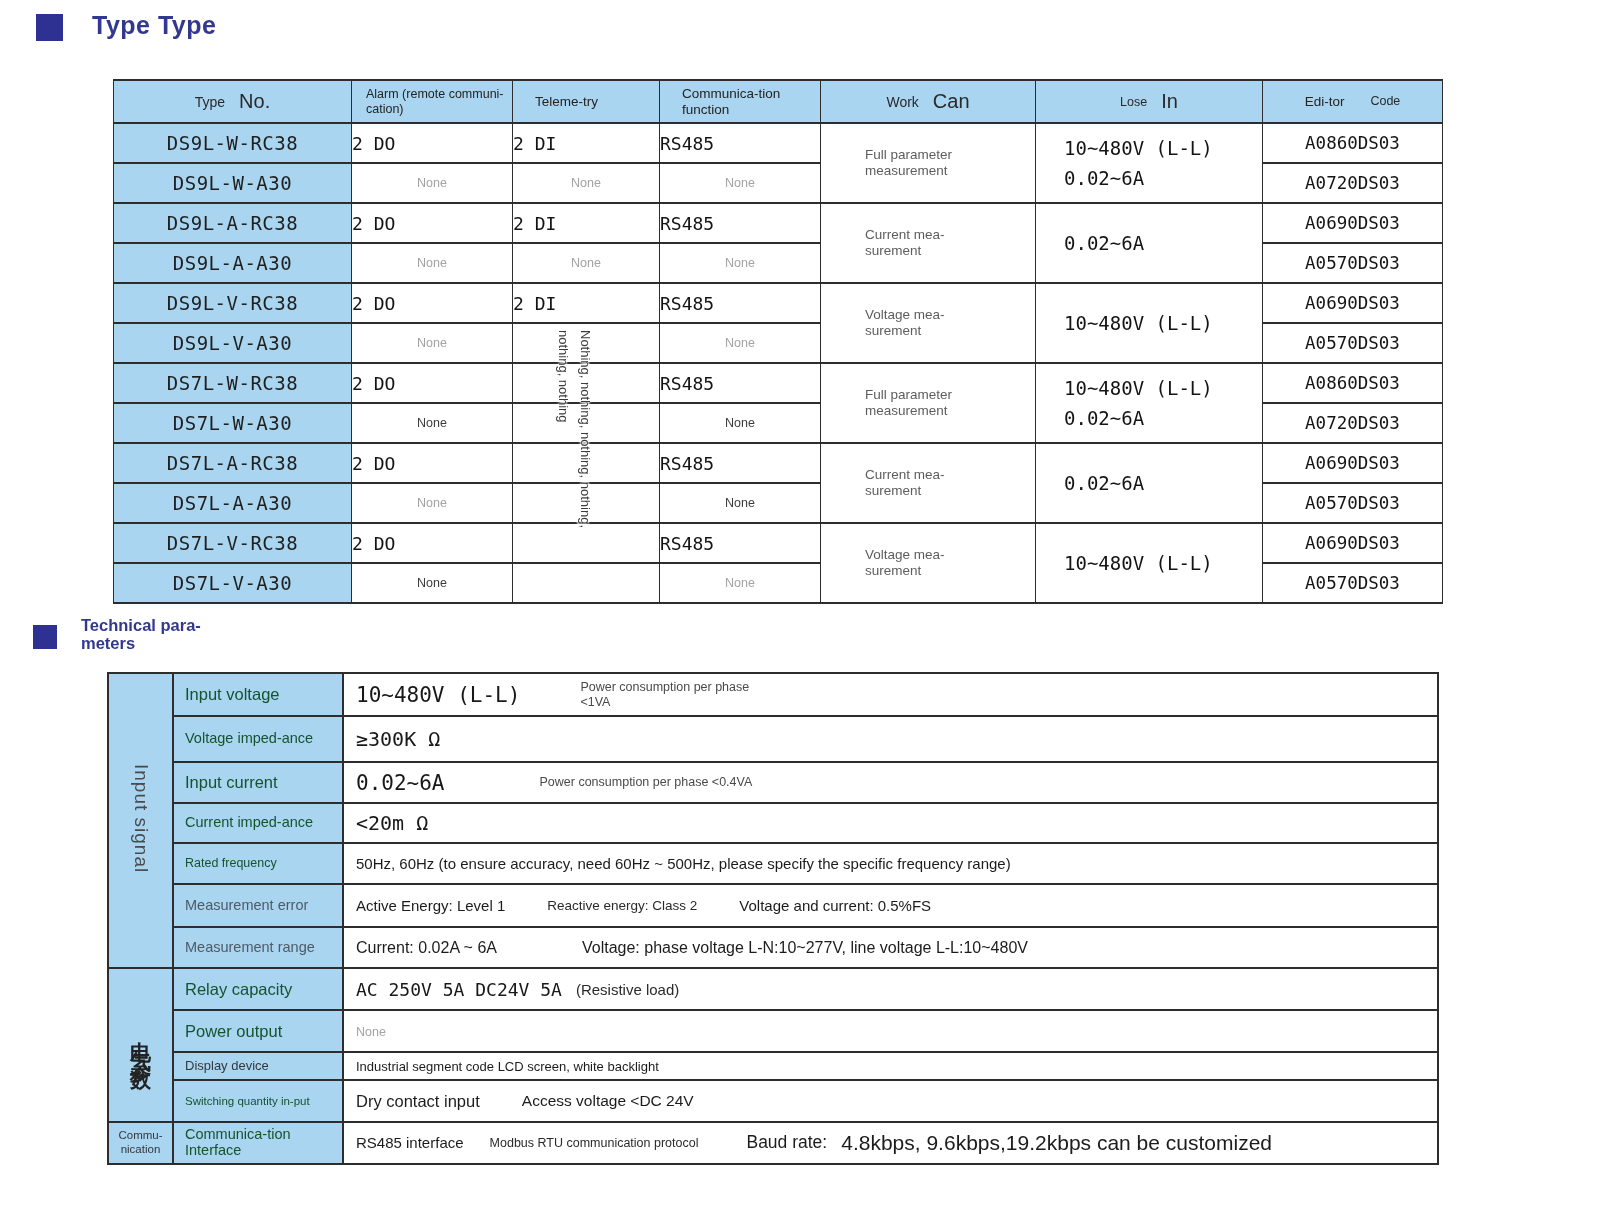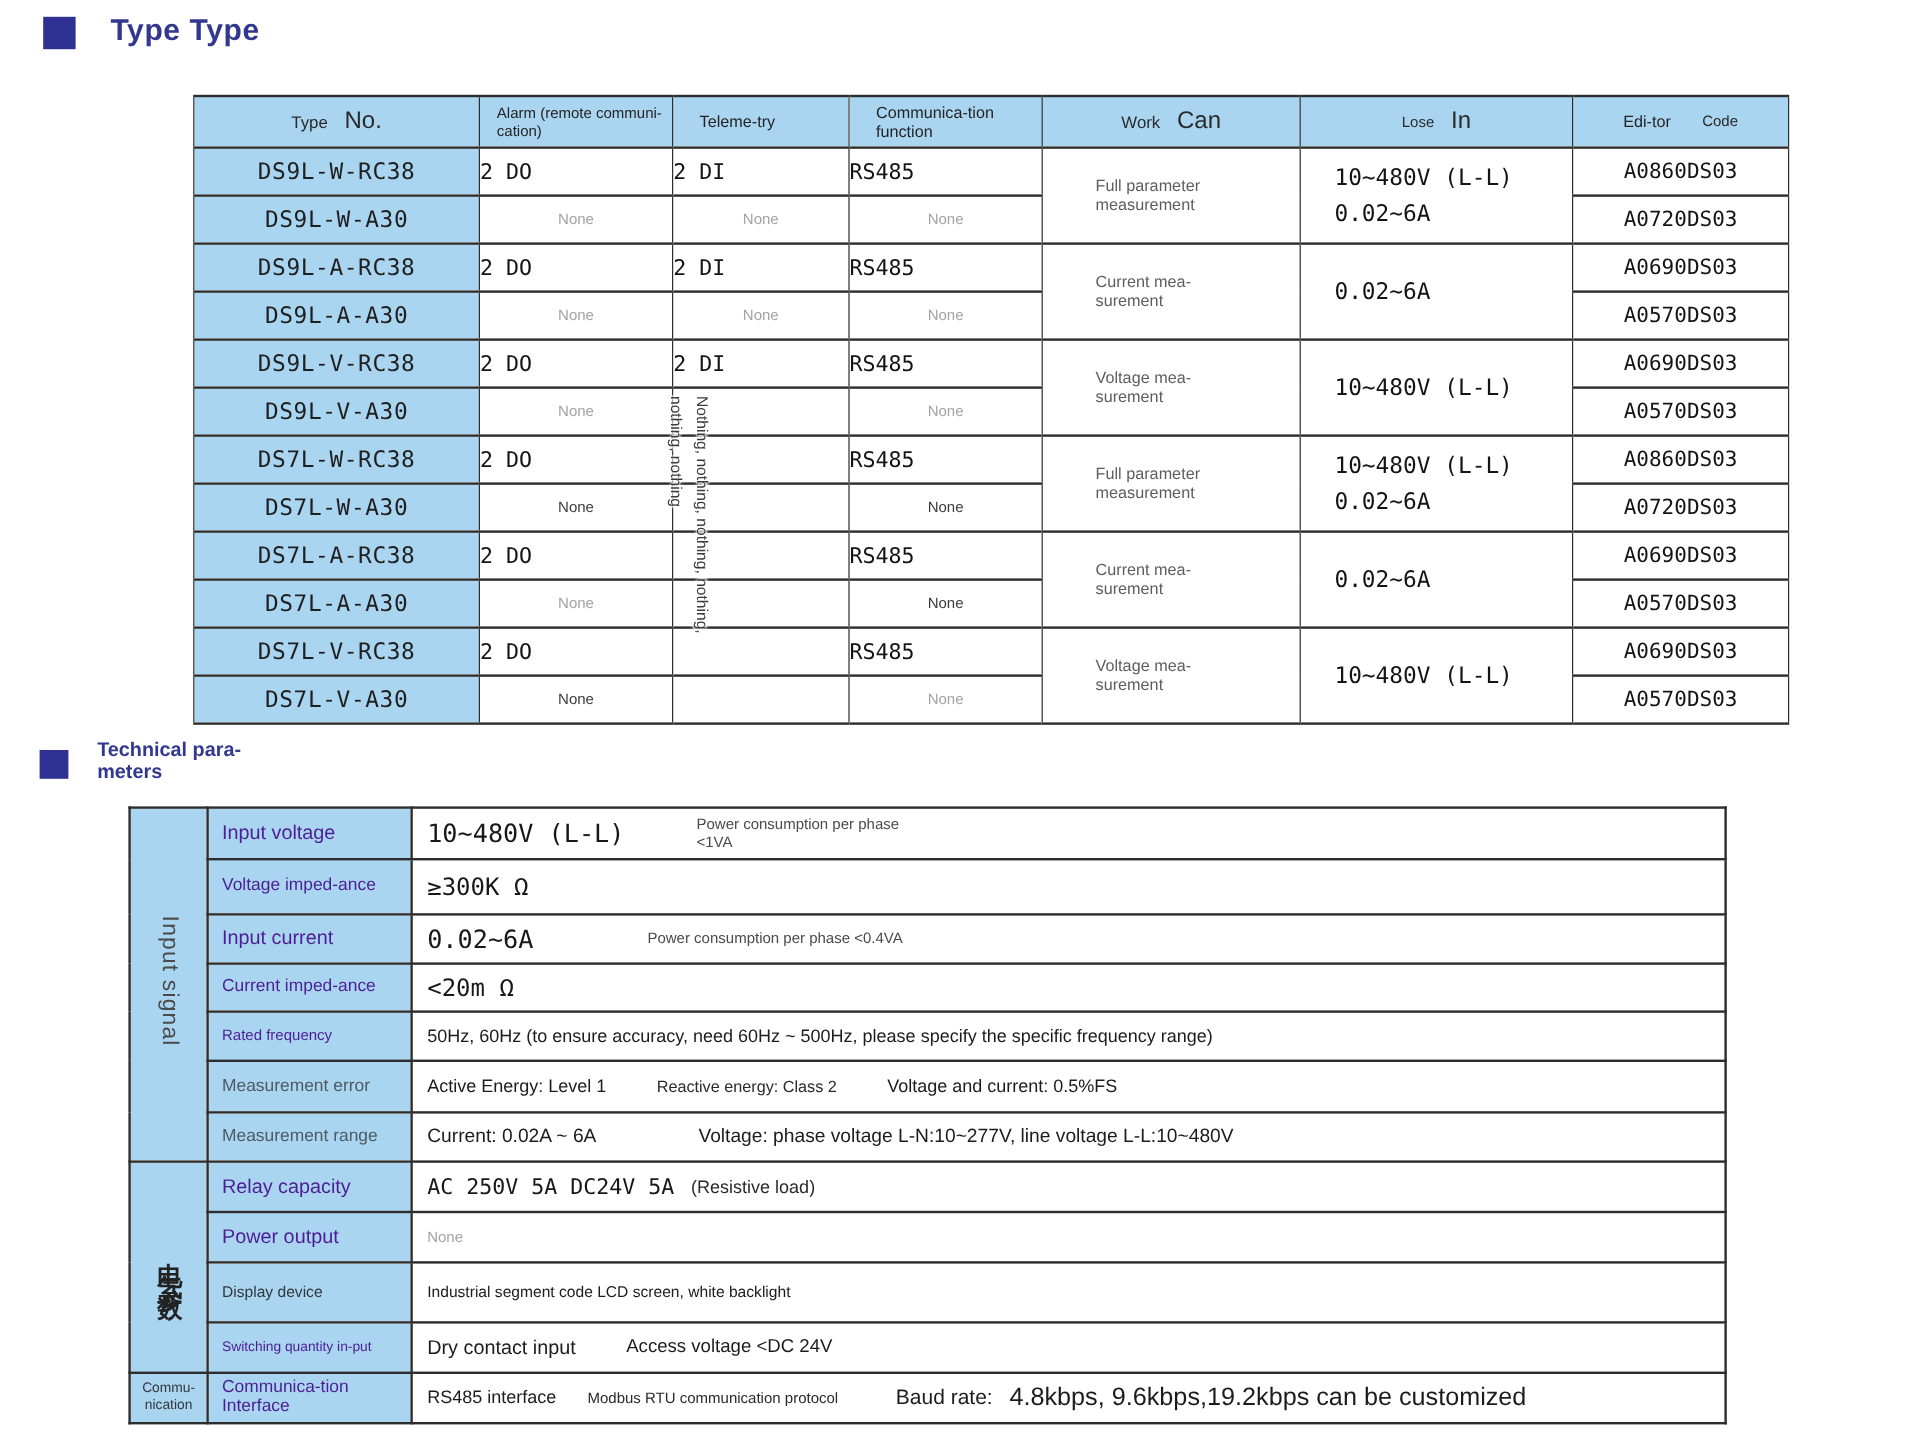--- a/index.html
+++ b/index.html
@@ -13,21 +13,21 @@
 
   
   .title-square { background:#2e3192; }
   .section-title { color:#33388f; font-weight:bold; }
   #title1 { left:92px; top:11px; font-size:25px; letter-spacing:0.5px; }
   #sq1 { left:36px; top:14px; width:27px; height:27px; }
   #title2 { left:81px; top:616px; font-size:16.5px; width:145px; line-height:1.1; font-weight:bold; }
   #sq2 { left:33px; top:625px; width:24px; height:24px; }
 
   
-  #type-table { left:113px; top:79px; width:1329px; border-collapse:collapse; table-layout:fixed;margin-left:48px; }
+  #type-table { left:113px; top:79px; width:1329px; border-collapse:collapse; table-layout:fixed; }
   #type-table th, #type-table td {
     border-left:1px solid #2d2d2d; border-right:1px solid #2d2d2d;
     border-top:2px solid #2d2d2d; border-bottom:2px solid #2d2d2d;
     overflow:hidden;
   }
   #type-table thead tr { height:43px; }
   #type-table tbody tr { height:40px; }
   .hdr { background:#a9d5f1; font-weight:normal; }
   .type-cell { background:#a9d5f1; font-family:"DejaVu Sans Mono", monospace; font-size:19px; text-align:center; letter-spacing:0.5px; }
   .hdr-mix { display:flex; align-items:center; justify-content:center; gap:14px; }
@@ -55,21 +55,21 @@
   #telemetry-overlay span { display:block; }
 
   
   #spec-table { left:107px; top:672px; width:1330px; border-collapse:collapse; table-layout:fixed; }
   #spec-table td {
     border-left:2px solid #2d2d2d; border-right:2px solid #2d2d2d;
     border-top:2px solid #2d2d2d; border-bottom:2px solid #2d2d2d;
     overflow:hidden;
   }
   .group-cell { background:#a9d5f1; text-align:center; vertical-align:middle; }
-  .label-cell { background:#a9d5f1; padding:4px 6px 4px 11px; vertical-align:middle; color:#4c1d95; line-height:1.1; }
+  .label-cell { background:#a9d5f1; padding:4px 6px 4px 11px; vertical-align:middle; color:#14532d; line-height:1.1; }
   .content-cell { background:#ffffff; padding:0 0 0 12px; vertical-align:middle; }
   .content-flex { display:flex; align-items:center; gap:36px; }
   .spec-main { font-family:"DejaVu Sans Mono", monospace; font-size:21px; color:#181818; white-space:nowrap; }
   .spec-note { font-size:12.5px; color:#4a4a4a; line-height:1.15; max-width:230px; }
   .lbl-lg { font-size:16.5px; }
   .lbl-md { font-size:14.5px; }
   .lbl-sm { font-size:12.5px; }
   .lbl-xs { font-size:11.5px; }
   .vertical-latin {
     writing-mode:vertical-rl; font-size:19px; color:#4a4a4a;
@@ -326,21 +326,21 @@
           <span style="font-size:15px; color:#2a2a2a">(Resistive load)</span>
         </div>
       </td>
     </tr>
     <tr style="height:42px">
       <td class="label-cell lbl-lg">Power output</td>
       <td class="content-cell">
         <span style="font-size:12.5px; color:#a3a3a3">None</span>
       </td>
     </tr>
-    <tr style="height:50px">
+    <tr style="height:28px">
       <td class="label-cell lbl-sm" style="font-size:13px; color:#32383d">Display device</td>
       <td class="content-cell">
         <span style="font-size:13px; color:#1c1c1c">Industrial segment code LCD screen, white backlight</span>
       </td>
     </tr>
     <tr style="height:42px">
       <td class="label-cell lbl-xs">Switching quantity in-put</td>
       <td class="content-cell">
         <div class="content-flex" style="gap:42px">
           <span style="font-size:16.5px; color:#1c1c1c">Dry contact input</span>

